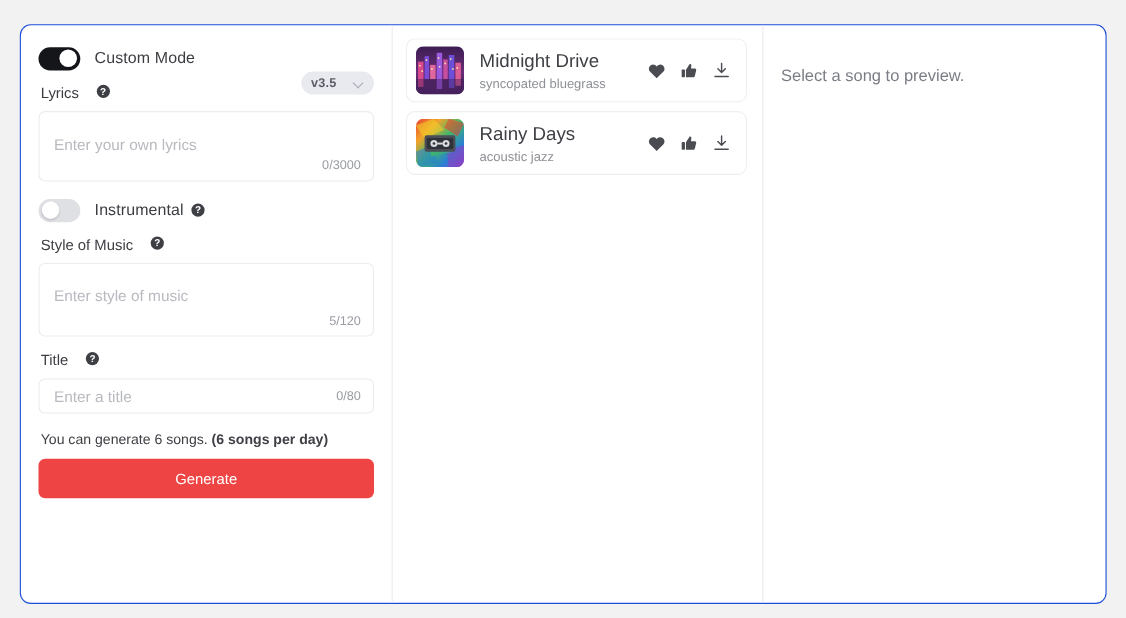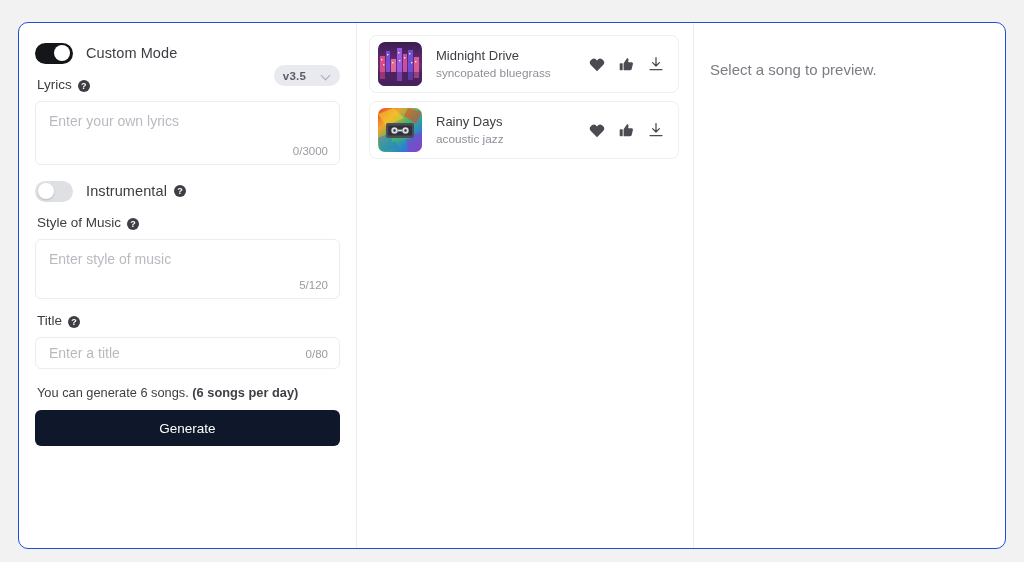--- a/index.html
+++ b/index.html
@@ -103,22 +103,22 @@
     position: absolute;
     left: 0; top: 1px;
     width: 6px; height: 6px;
     border-right: 1.4px solid #a6a8b4;
     border-bottom: 1.4px solid #a6a8b4;
     transform: rotate(45deg);
   }
 
   .field-label {
     display: flex;
-    align-items: flex-end;
-    gap: 6px;
+    align-items: flex-start;
+    gap: 16px;
     font-size: 13.5px;
     color: #3b3d42;
     margin: 0 0 9px 2px;
   }
 
   .help-icon {
     width: 12px;
     height: 12px;
     border-radius: 50%;
     background: #3d3f45;
@@ -136,47 +136,47 @@
     border-radius: 6px;
     background: #ffffff;
     position: relative;
     box-sizing: border-box;
   }
   .input-box .ph {
     color: #b9bac0;
     font-size: 14px;
     position: absolute;
     left: 13px;
-    top: 11px;
+    top: 21px;
   }
   .input-box .counter {
     position: absolute;
     right: 11px;
     bottom: 7px;
     font-size: 11.5px;
     color: #9a9ca3;
   }
 
   .box-lyrics { height: 64px; margin-bottom: 14px; }
-  .box-style  { height: 60px; margin-bottom: 14px; }
+  .box-style  { height: 67px; margin-bottom: 14px; }
   .box-title  { height: 32px; margin-bottom: 16px; }
   .box-title .ph { top: 7px; }
   .box-title .counter { bottom: 8px; }
 
   .quota {
     font-size: 12.8px;
     color: #3e4045;
     margin: 12px 0 10px 2px;
   }
   .quota b { font-weight: bold; }
 
   .generate-btn {
     height: 36px;
     border-radius: 6px;
-    background: #0f172a;
+    background: #ef4444;
     color: #ffffff;
     font-size: 13.5px;
     display: flex;
     align-items: center;
     justify-content: center;
     cursor: pointer;
     user-select: none;
   }
 
   
@@ -209,21 +209,21 @@
     position: relative;
   }
   .thumb svg { display: block; width: 44px; height: 44px; }
 
   .song-meta {
     margin-left: 14px;
     flex: 1;
     min-width: 0;
   }
   .song-title {
-    font-size: 13px;
+    font-size: 17px;
     color: #3e4045;
     white-space: nowrap;
     overflow: hidden;
     text-overflow: ellipsis;
   }
   .song-sub {
     font-size: 11.8px;
     color: #8e9097;
     margin-top: 3px;
     white-space: nowrap;

